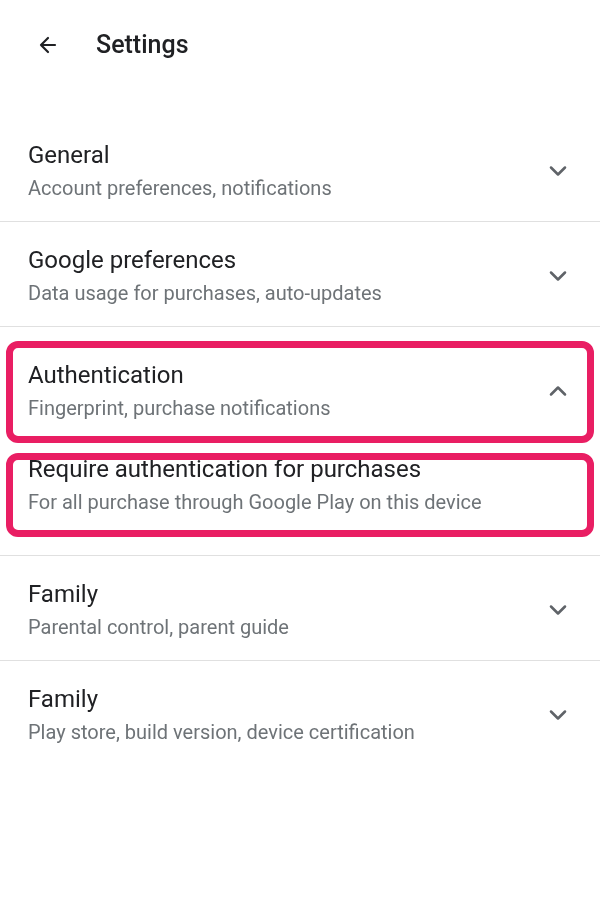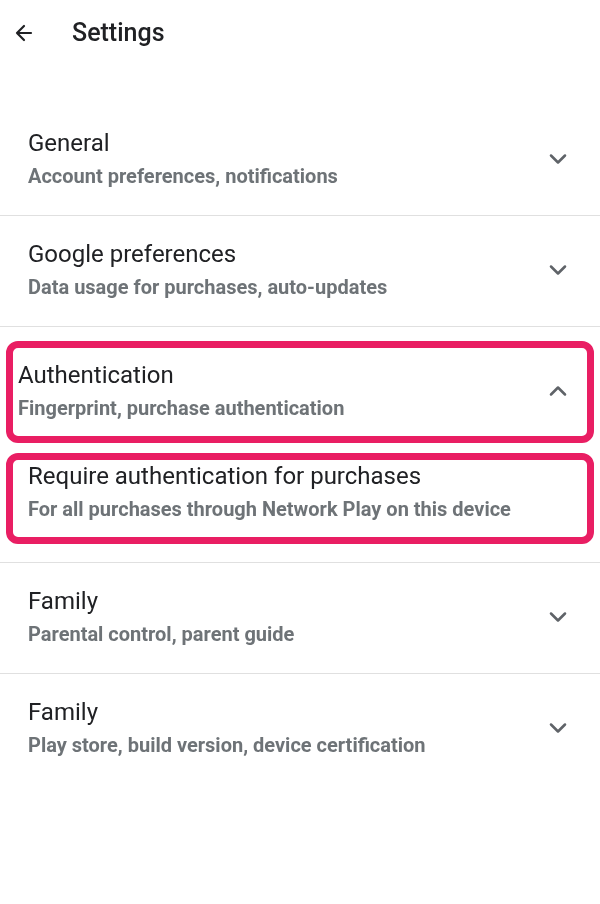--- a/index.html
+++ b/index.html
@@ -10,41 +10,42 @@
     body {
       font-family: -apple-system, BlinkMacSystemFont, 'Segoe UI', Roboto, Arial, sans-serif;
       background: #ffffff;
       width: 600px;
       height: 904px;
       overflow: hidden;
     }
     .header {
       display: flex;
       align-items: center;
-      padding: 18px 12px;
+      padding: 18px 36px;
       gap: 36px;
+      margin-top: 12px;
     }
     .back-icon {
       width: 24px;
       height: 24px;
       display: flex;
       align-items: center;
       justify-content: center;
     }
     .back-icon svg {
       width: 24px;
       height: 24px;
     }
     .header-title {
       font-size: 25px;
       font-weight: 500;
       color: #202124;
     }
     .section {
-      padding: 24px 28px 26px 28px;
+      padding: 24px 28px 20px 28px;
       border-bottom: 1px solid #e0e0e0;
       display: flex;
       align-items: center;
       justify-content: space-between;
       position: relative;
     }
     .section.first {
       margin-top: 40px;
     }
     .section.no-border {
@@ -54,47 +55,47 @@
       flex: 1;
     }
     .section-title {
       font-size: 24px;
       font-weight: 400;
       color: #202124;
       margin-bottom: 6px;
     }
     .section-subtitle {
       font-size: 20px;
-      font-weight: 700;
+      font-weight: 400;
       color: #6e7377;
       line-height: 1.3;
     }
     .chevron {
       width: 28px;
       height: 28px;
       flex-shrink: 0;
       margin-left: 12px;
     }
     .chevron svg {
       width: 100%;
       height: 100%;
     }
     .highlight-box {
       outline: 7px solid #e91e63;
       outline-offset: -7px;
       border-radius: 12px;
     }
     .auth-section {
       margin: 14px 6px 6px 6px;
-      padding: 20px 22px 22px 12px;
+      padding: 20px 22px 22px 22px;
       border-bottom: none;
     }
     .require-section {
       margin: 10px 6px 0 6px;
-      padding: 9px 22px 22px 22px;
+      padding: 2px 22px 22px 22px;
       border-bottom: none;
     }
     .after-highlight {
       border-top: 1px solid #e0e0e0;
       margin-top: 18px;
       gap: 32px;
     }
   </style>
 </head>
 <body>
@@ -128,33 +129,33 @@
   <div class="chevron">
     <svg viewBox="0 0 24 24" fill="none" stroke="#5f6368" stroke-width="2.2">
       <path d="M6 9l6 6 6-6" stroke-linecap="round" stroke-linejoin="round"></path>
     </svg>
   </div>
 </div>
 
 <div class="section highlight-box auth-section">
   <div class="section-text">
     <div class="section-title">Authentication</div>
-    <div class="section-subtitle">Fingerprint, purchase authentication</div>
+    <div class="section-subtitle">Fingerprint, purchase notifications</div>
   </div>
   <div class="chevron">
     <svg viewBox="0 0 24 24" fill="none" stroke="#5f6368" stroke-width="2.2">
       <path d="M6 15l6-6 6 6" stroke-linecap="round" stroke-linejoin="round"></path>
     </svg>
   </div>
 </div>
 
 <div class="section highlight-box require-section">
   <div class="section-text">
     <div class="section-title">Require authentication for purchases</div>
-    <div class="section-subtitle">For all purchases through Network Play on this device</div>
+    <div class="section-subtitle">For all purchase through Google Play on this device</div>
   </div>
 </div>
 
 <div class="section after-highlight">
   <div class="section-text">
     <div class="section-title">Family</div>
     <div class="section-subtitle">Parental control, parent guide</div>
   </div>
   <div class="chevron">
     <svg viewBox="0 0 24 24" fill="none" stroke="#5f6368" stroke-width="2.2">

